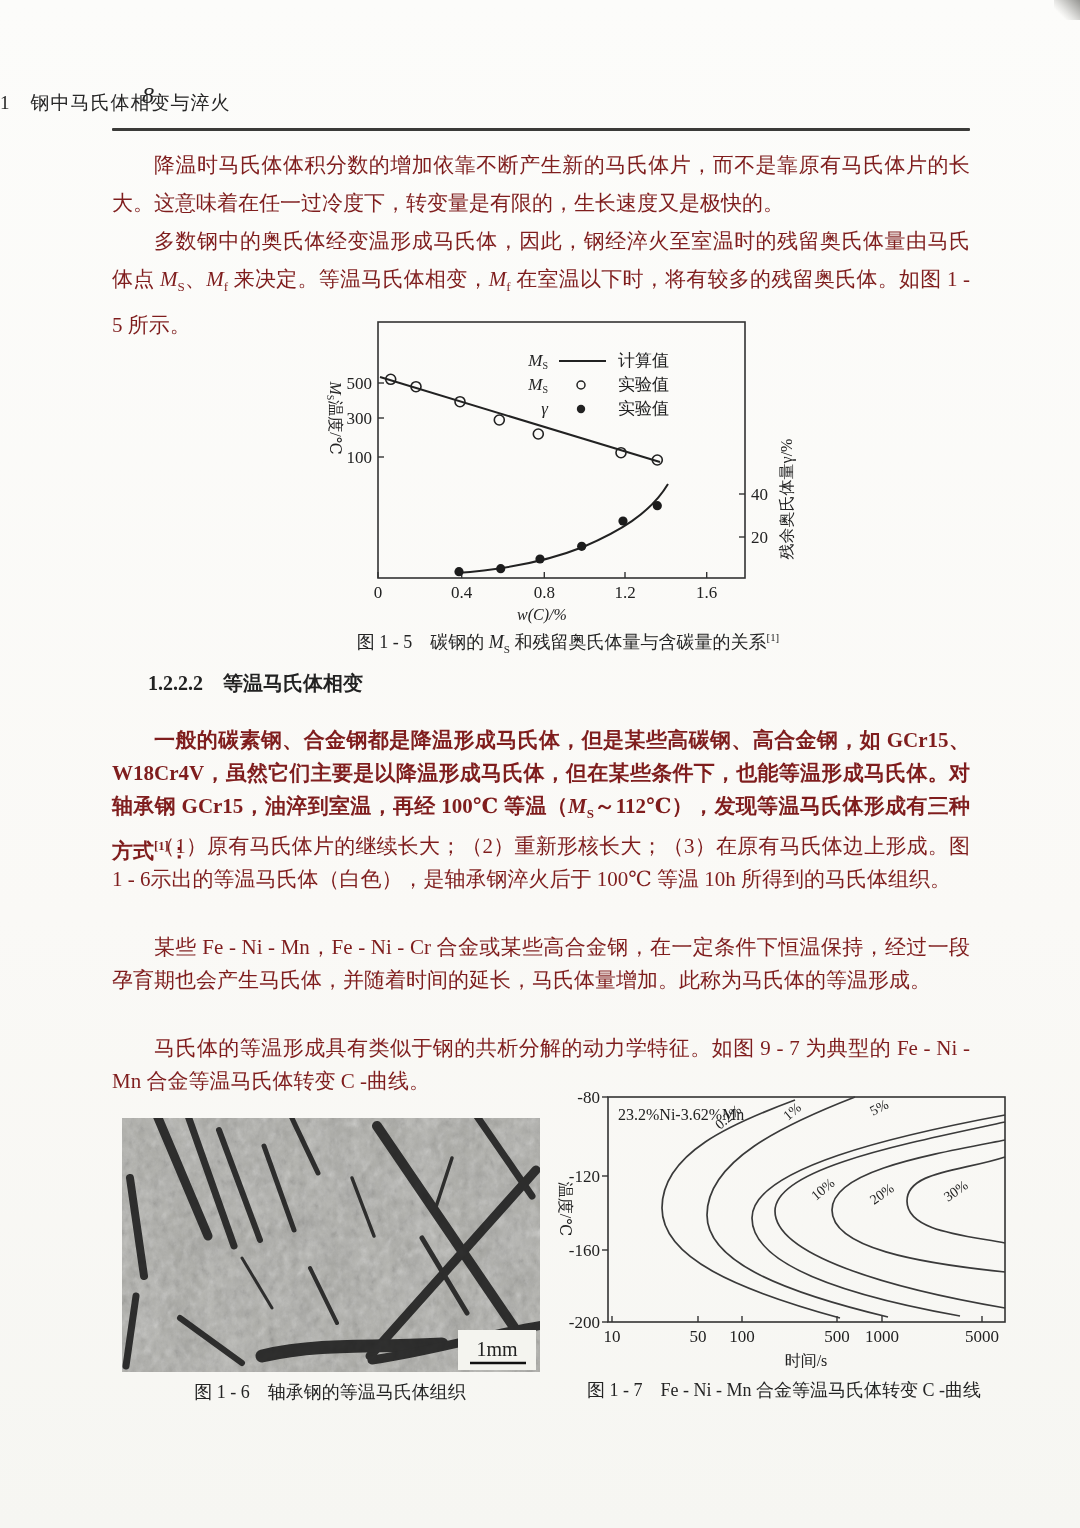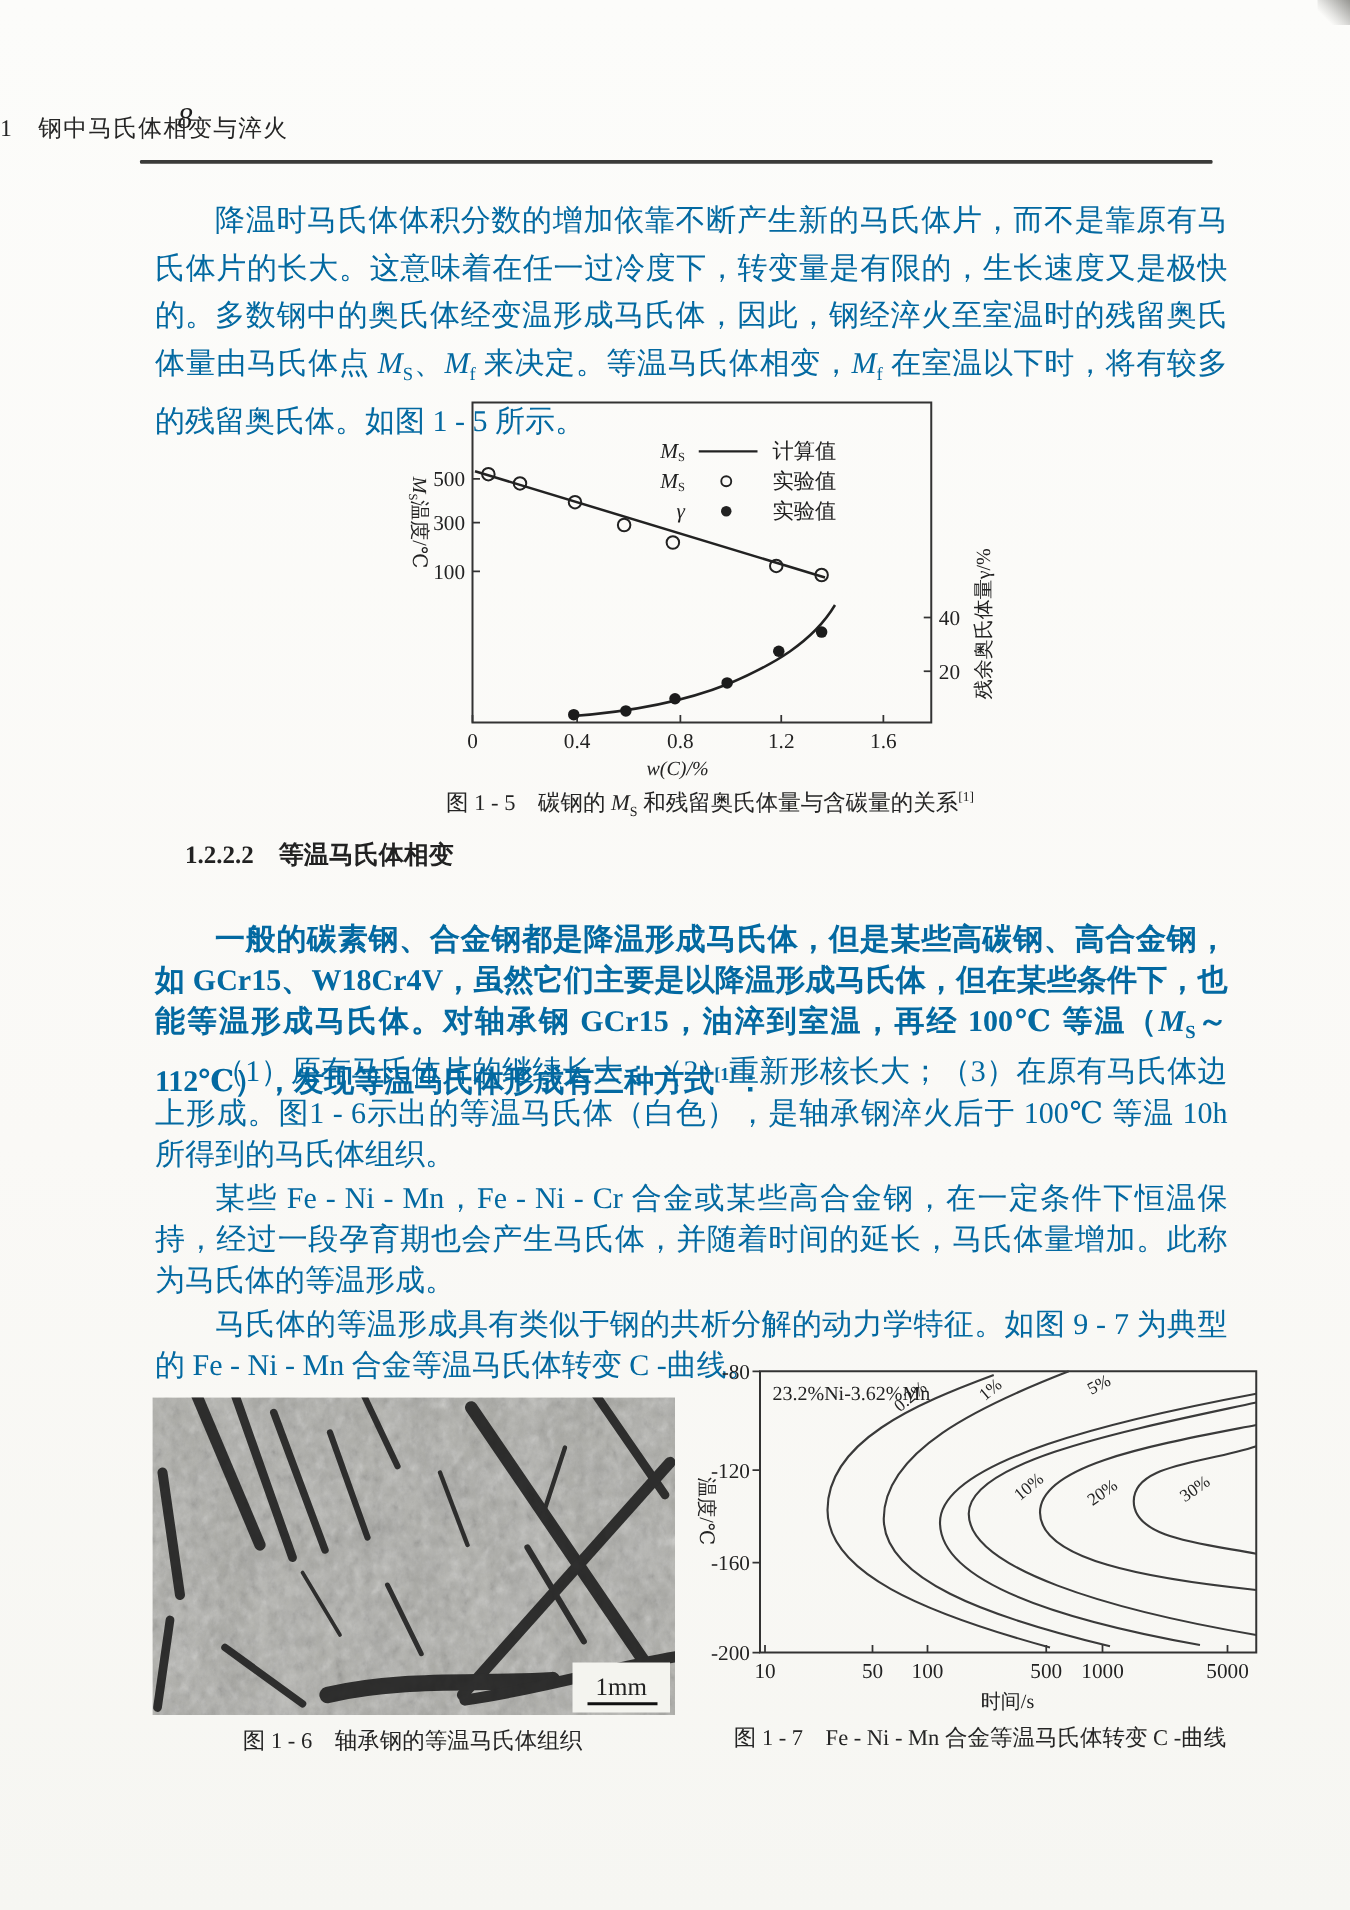--- a/index.html
+++ b/index.html
@@ -10,22 +10,22 @@
   }
   .artifact-corner{
     position:absolute;top:0;right:0;width:26px;height:20px;
     background:linear-gradient(225deg,#6a6a66 0%,rgba(120,120,115,.25) 55%,transparent 75%);
     opacity:.7;
   }
   .pagenum{position:absolute;left:142px;top:82px;font-size:24px;font-style:italic;}
   .runhead{position:absolute;left:0;top:90px;width:100%;text-align:left;
     font-size:19px;letter-spacing:1px;color:#262626;}
   .rule{position:absolute;left:112px;top:128px;width:858px;height:3px;background:#3b3b39;border-radius:1px;}
-  .para{position:absolute;left:112px;width:858px;margin:12px;font-size:24px;line-height:38px;
-    text-align:justify;text-indent:2em;color:#0369a1;}
+  .para{position:absolute;left:112px;width:858px;margin:0;font-size:21px;line-height:38px;
+    text-align:justify;text-indent:2em;color:#7f1d1d;}
   .para.tight{line-height:33px;}
   .sym{font-style:italic;font-family:"Liberation Serif","DejaVu Serif",serif;}
   sub{font-size:0.62em;font-style:normal;}
   sup.ref{font-size:0.6em;}
   .sec-head{position:absolute;left:148px;top:670px;font-size:20px;font-weight:bold;color:#222;}
   .caption{position:absolute;font-size:18px;color:#242424;text-align:center;}
   #cap5{left:0;top:630px;width:100%;padding-left:28px;}
   #cap6{left:110px;top:1380px;width:440px;}
   #cap7{left:548px;top:1378px;width:472px;text-align:center;}
   svg text{font-family:"Liberation Serif","DejaVu Serif",serif;fill:#222;}

